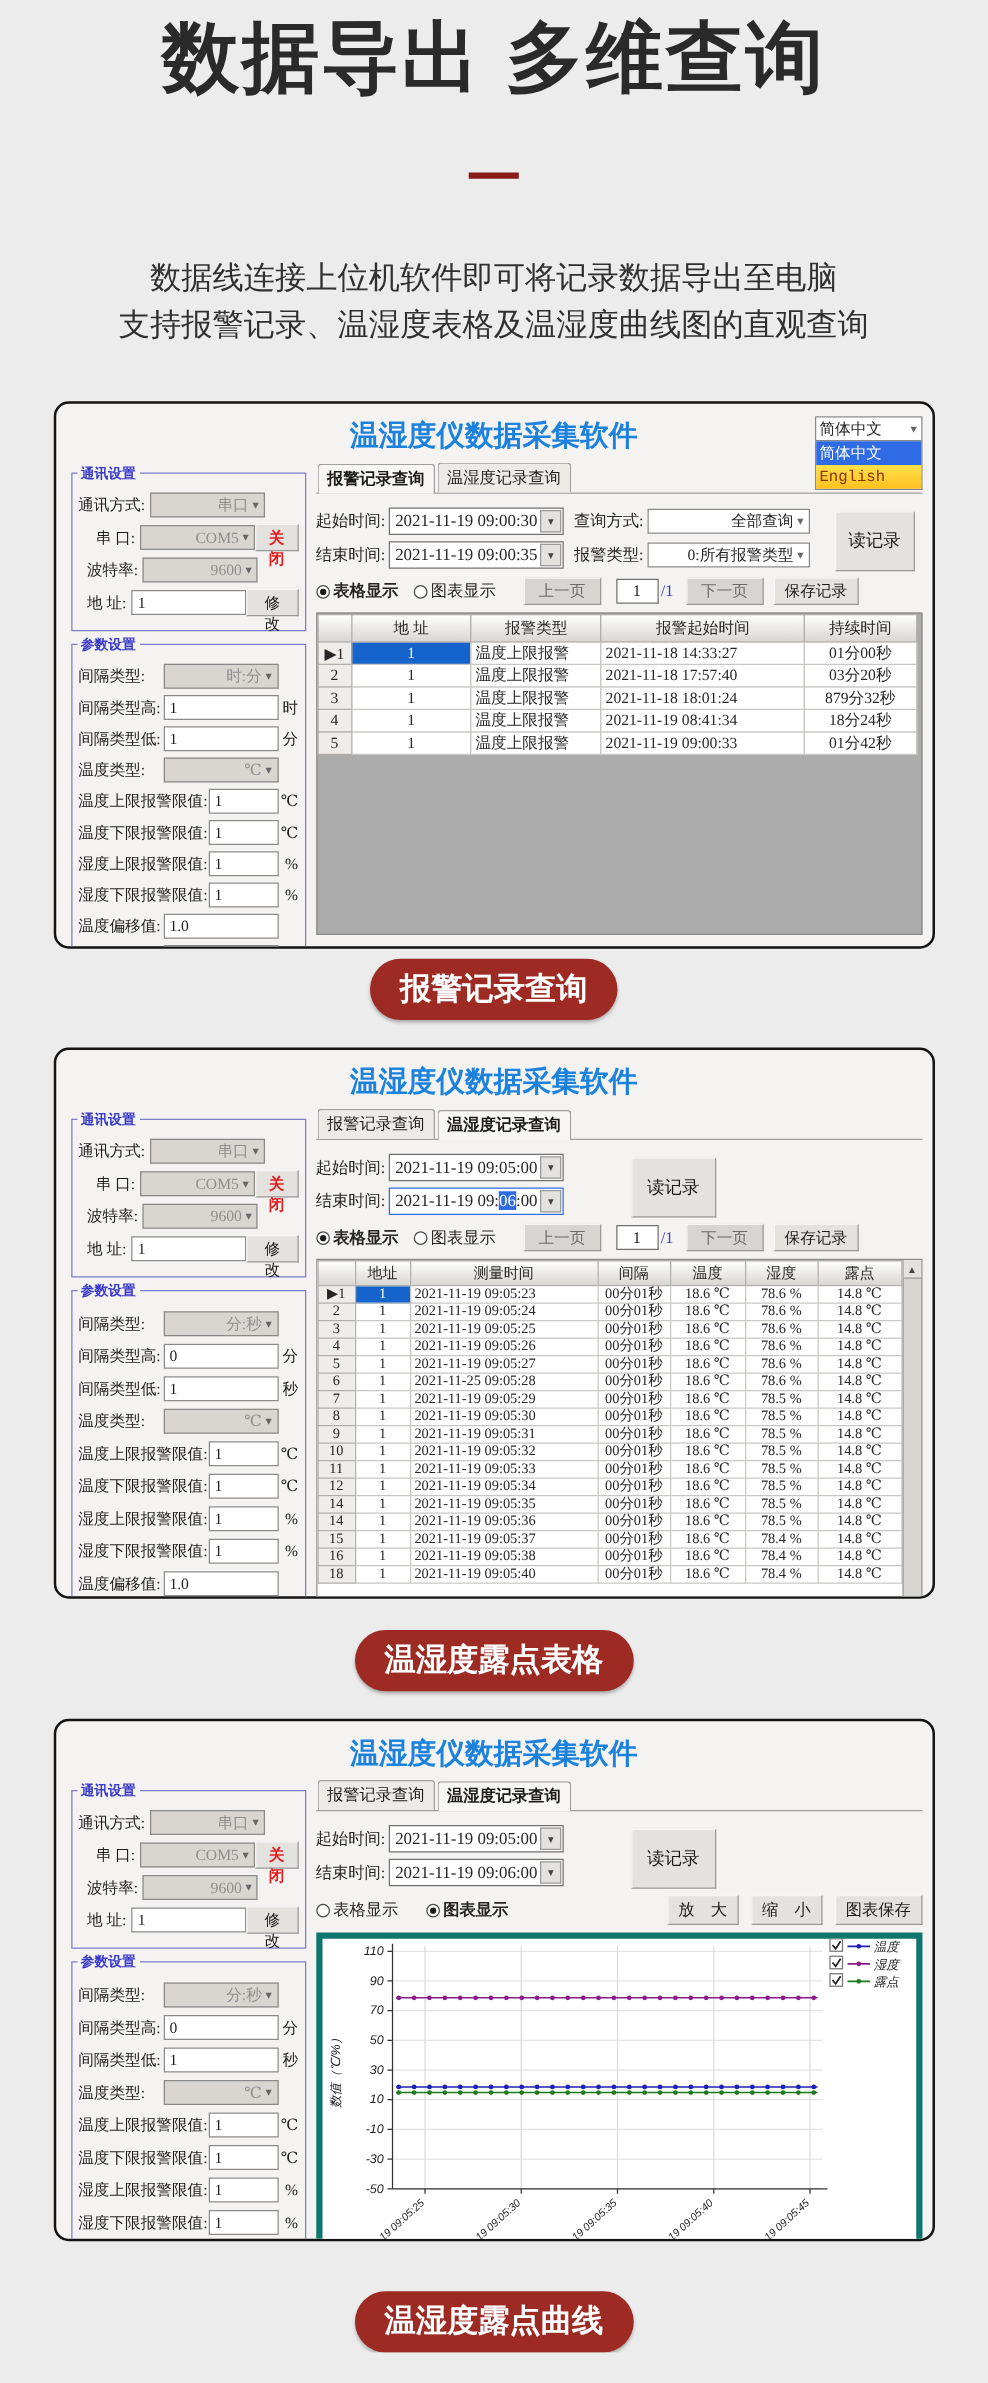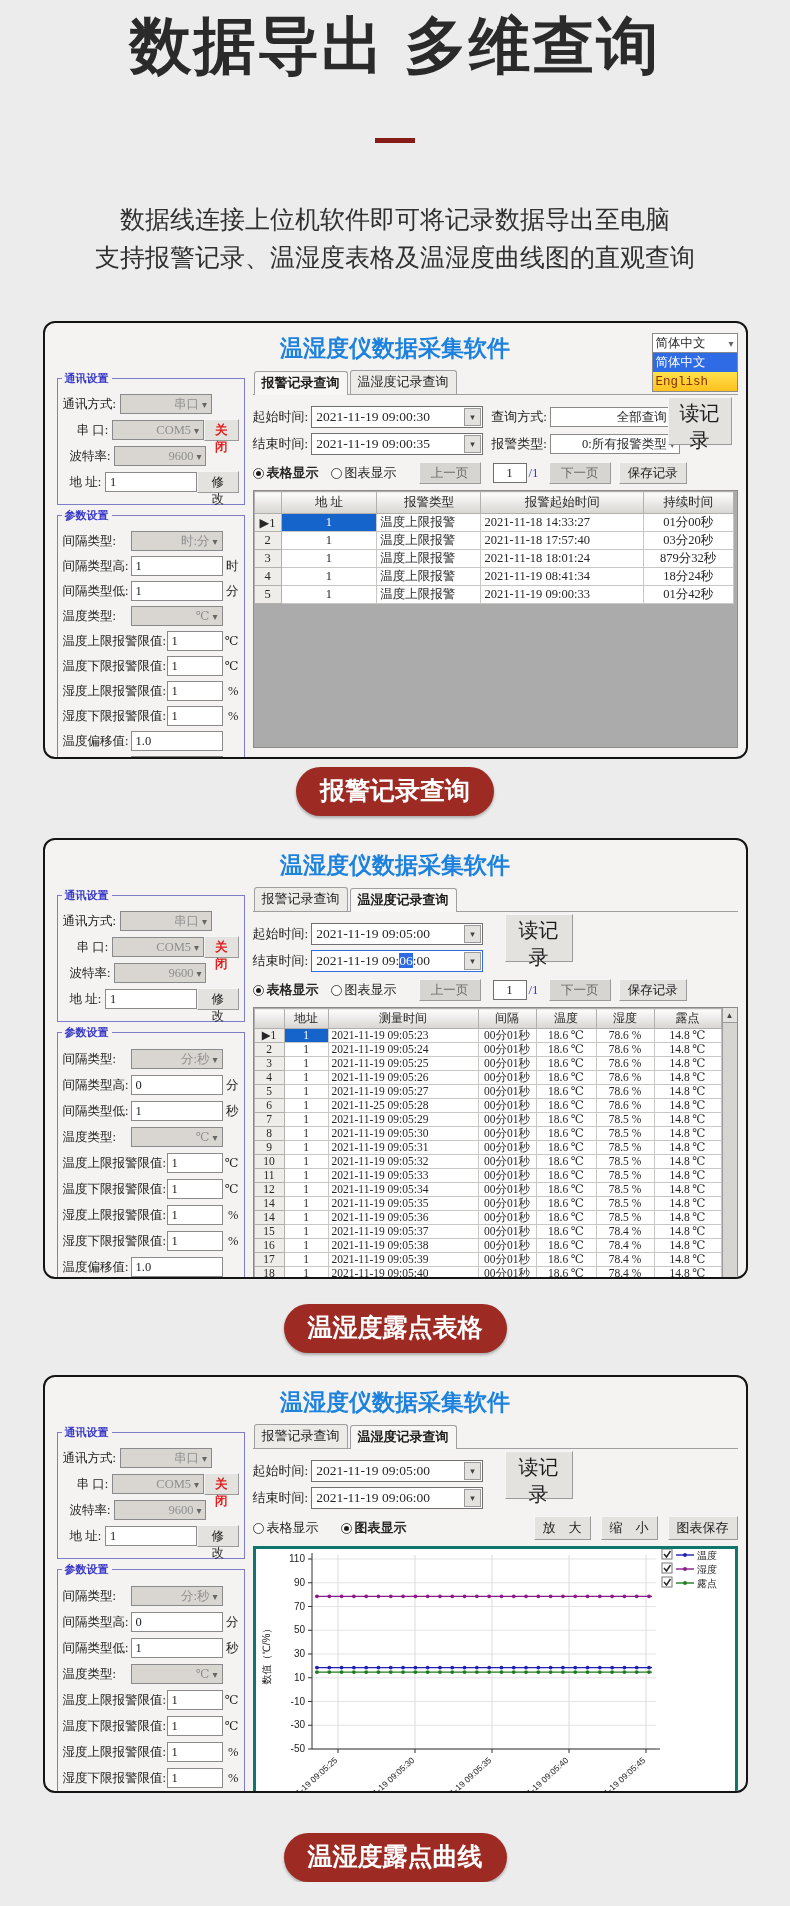--- a/index.html
+++ b/index.html
@@ -2,21 +2,21 @@
 <html><head>
 <meta charset="utf-8">
 <style>
   * { box-sizing: border-box; margin: 0; padding: 0; }
   html,body { background:#ececec; }
   body { width:790px; margin:0 auto; font-family:"Liberation Sans","DejaVu Sans",sans-serif; color:#262626; }
 
   
   .hero-title { margin-top:4px; font-size:62px; font-weight:900; text-align:center; letter-spacing:2px; color:#2a2a2a; }
   .divider { width:40px; height:5px; background:#871b17; margin:50px auto 60px; }
-  .subtitle { text-align:center; font-size:25px; line-height:38px; color:#303030; margin-bottom:42px; font-weight:500;font-family:Liberation Mono, monospace; }
+  .subtitle { text-align:center; font-size:25px; line-height:38px; color:#303030; margin-bottom:42px; font-weight:500; }
 
   
   .badge-wrap { text-align:center; }
   .badge { display:inline-block; background:#9d2b24; color:#fff; font-size:25px; font-weight:600;
            padding:7px 24px 9px; border-radius:26px; box-shadow:0 2px 3px rgba(0,0,0,.28); }
   .bw1 { margin:8px 0 22px; } .bw2 { margin:25px 0 22px; } .bw3 { margin:40px 0 0; }
 
   
   .win { width:705px; margin:0 auto; background:#f4f3f1; border:2px solid #141414; border-radius:12px;
          position:relative; overflow:hidden; font-family:"Liberation Serif","DejaVu Serif",serif; }
@@ -45,27 +45,27 @@
   .right { flex:1; min-width:0; position:relative; }
   .tabs { display:flex; gap:2px; margin-top:2px; padding-left:1px; position:relative; z-index:1; }
   .tab { font-size:13px; padding:2px 7px 3px; background:#ecebe8; border:1px solid #9f9f9f; border-bottom:none;
          border-radius:3px 3px 0 0; color:#1c1c1c; }
   .tab.active { background:#f7f6f4; font-weight:bold; position:relative; top:1px; }
   .tabpane { border-top:1px solid #9f9f9f; padding-top:6px; position:relative; }
 
   .qrow { display:flex; align-items:center; margin:5px 0; font-size:13px; }
   .qlab { white-space:nowrap; margin-right:3px; }
   .dateinput { border:1px solid #707070; background:#fff; height:22px; display:flex; align-items:center;
-               padding:0 1px 0 4px; font-size:13.5px; width:172px; flex:none; }
+               padding:0 1px 0 4px; font-size:13.5px; width:140px; flex:none; }
   .dateinput .txt { flex:1; white-space:nowrap; }
   .hl { background:#2e6be4; color:#fff; }
   .calbtn { width:17px; height:18px; background:#e4e2df; border:1px solid #9a9a9a; font-size:9px; color:#444;
             display:flex; align-items:center; justify-content:center; margin-left:2px; }
   .qdd { width:130px; }
-  .readbtn { position:absolute; top:2px; font-size:20px; height:48px; }
+  .readbtn { position:absolute; top:14px; font-size:14px; height:48px; }
   .rb1 { right:6px; width:64px; }
   .rb23 { left:252px; width:68px; }
 
   .radiorow { display:flex; align-items:center; margin:7px 0 6px; font-size:13px; }
   .radio { display:inline-flex; align-items:center; margin-right:12px; }
   .rad { width:11px; height:11px; border:1px solid #4a4a4a; border-radius:50%; background:#fff; position:relative; margin-right:3px; flex:none; }
   .rad.on::after { content:""; position:absolute; inset:2px; background:#1c1c1c; border-radius:50%; }
   .radio.sel .rlabel { font-weight:bold; }
   .pgr { width:62px; height:22px; background:#d7d5d1; color:#6b6b6b; margin-left:10px; }
   .pagebox { border:1px solid #707070; background:#fff; width:34px; height:20px; margin-left:12px;
@@ -104,21 +104,21 @@
   .langwrap { position:absolute; top:10px; right:8px; width:86px; z-index:9; font-size:12.5px; }
   .langbox { border:1px solid #8a8a8a; background:#fff; height:20px; display:flex; align-items:center;
              justify-content:space-between; padding:0 3px; }
   .langbox .arr { color:#666; font-size:10px; }
   .langlist { border:1px solid #8a8a8a; border-top:none; }
   .lopt { height:19px; display:flex; align-items:center; padding:0 3px; }
   .lopt.zh { background:#2e6be4; color:#fff; }
   .lopt.en { background:linear-gradient(#ffe14d,#ffc11e); color:#8a3000; font-family:"Liberation Mono","DejaVu Sans Mono",monospace; }
 
   
-  .chartbox { background:#fff; border:3px solid #0f766e; margin-top:2px; }
+  .chartbox { background:#fff; border:5px solid #0f766e; margin-top:2px;font-style:italic; }
 </style>
 </head>
 <body>
 
 <h1 class="hero-title">数据导出 多维查询</h1>
 <div class="divider"></div>
 <div class="subtitle">
   <div>数据线连接上位机软件即可将记录数据导出至电脑</div>
   <div>支持报警记录、温湿度表格及温湿度曲线图的直观查询</div>
 </div>
@@ -607,29 +607,20 @@
                   <td>2021-11-19 09:05:37</td>
                   <td>00分01秒</td>
                   <td>18.6 ℃</td>
                   <td>78.4 %</td>
                   <td>14.8 ℃</td>
                 </tr>
                 <tr>
                   <td class="rownum">16</td>
                   <td>1</td>
                   <td>2021-11-19 09:05:38</td>
-                  <td>00分01秒</td>
-                  <td>18.6 ℃</td>
-                  <td>78.4 %</td>
-                  <td>14.8 ℃</td>
-                </tr>
-                <tr>
-                  <td class="rownum">17</td>
-                  <td>1</td>
-                  <td>2021-11-19 09:05:39</td>
                   <td>00分01秒</td>
                   <td>18.6 ℃</td>
                   <td>78.4 %</td>
                   <td>14.8 ℃</td>
                 </tr>
                 <tr>
                   <td class="rownum">18</td>
                   <td>1</td>
                   <td>2021-11-19 09:05:40</td>
                   <td>00分01秒</td>

